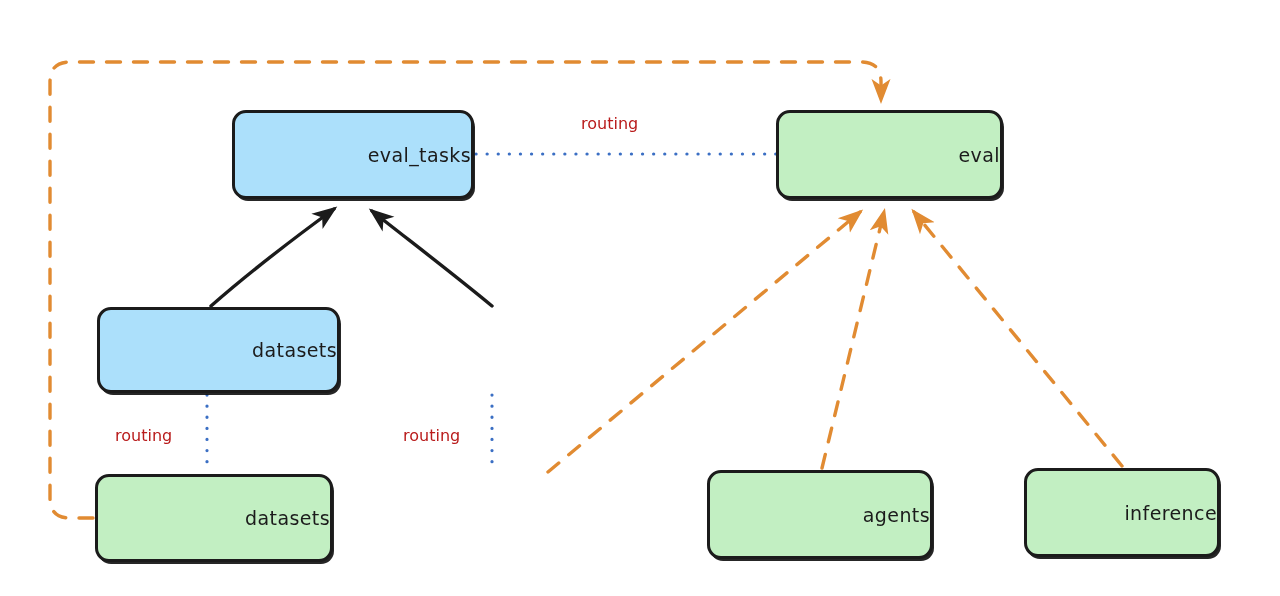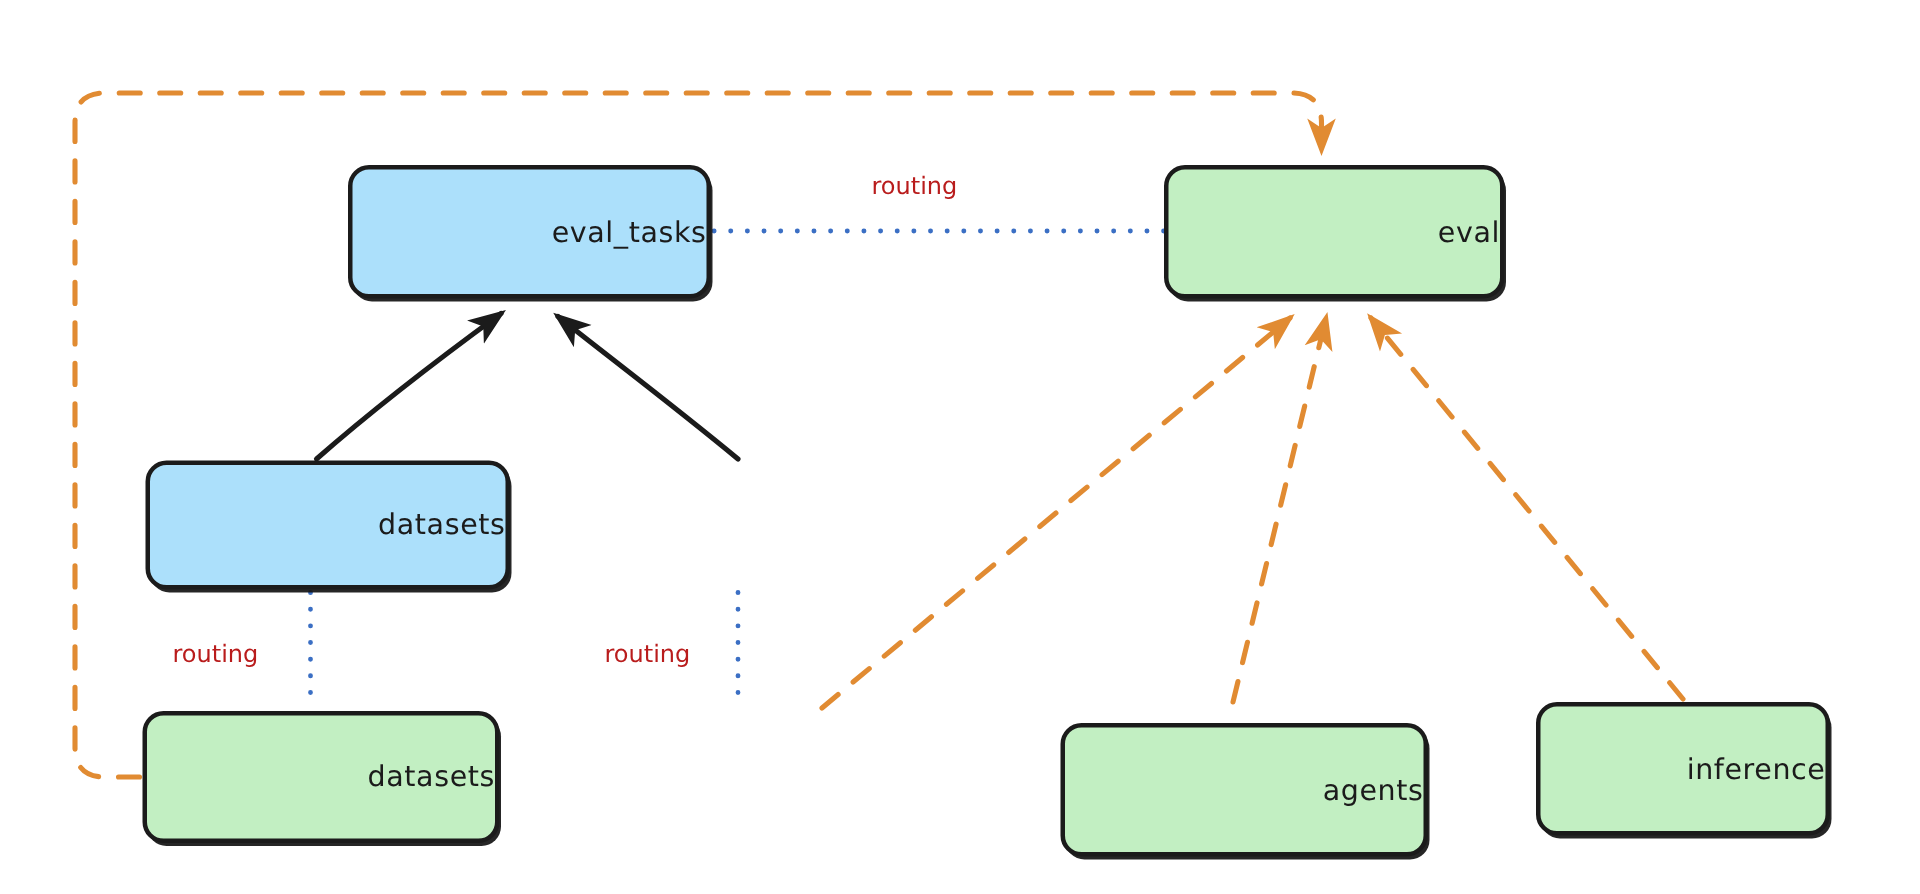--- a/index.html
+++ b/index.html
@@ -101,21 +101,21 @@
   <div class="node blue" style="left:97px; top:307px; width:243px; height:86px;">
     <span class="node-label">datasets</span>
   </div>
 
 
   <div class="node green" style="left:95px; top:474px; width:238px; height:88px;">
     <span class="node-label">datasets</span>
   </div>
 
 
-  <div class="node green" style="left:707px; top:470px; width:245px; height:89px;margin-top:12px;">
+  <div class="node green" style="left:707px; top:470px; width:226px; height:89px;">
     <span class="node-label">agents</span>
   </div>
 
   <div class="node green" style="left:1024px; top:468px; width:196px; height:89px;">
     <span class="node-label">inference</span>
   </div>
 
   <div class="edge-label" style="left:578px; top:114px;">routing</div>
 
   <div class="edge-label" style="left:112px; top:426px;">routing</div>

